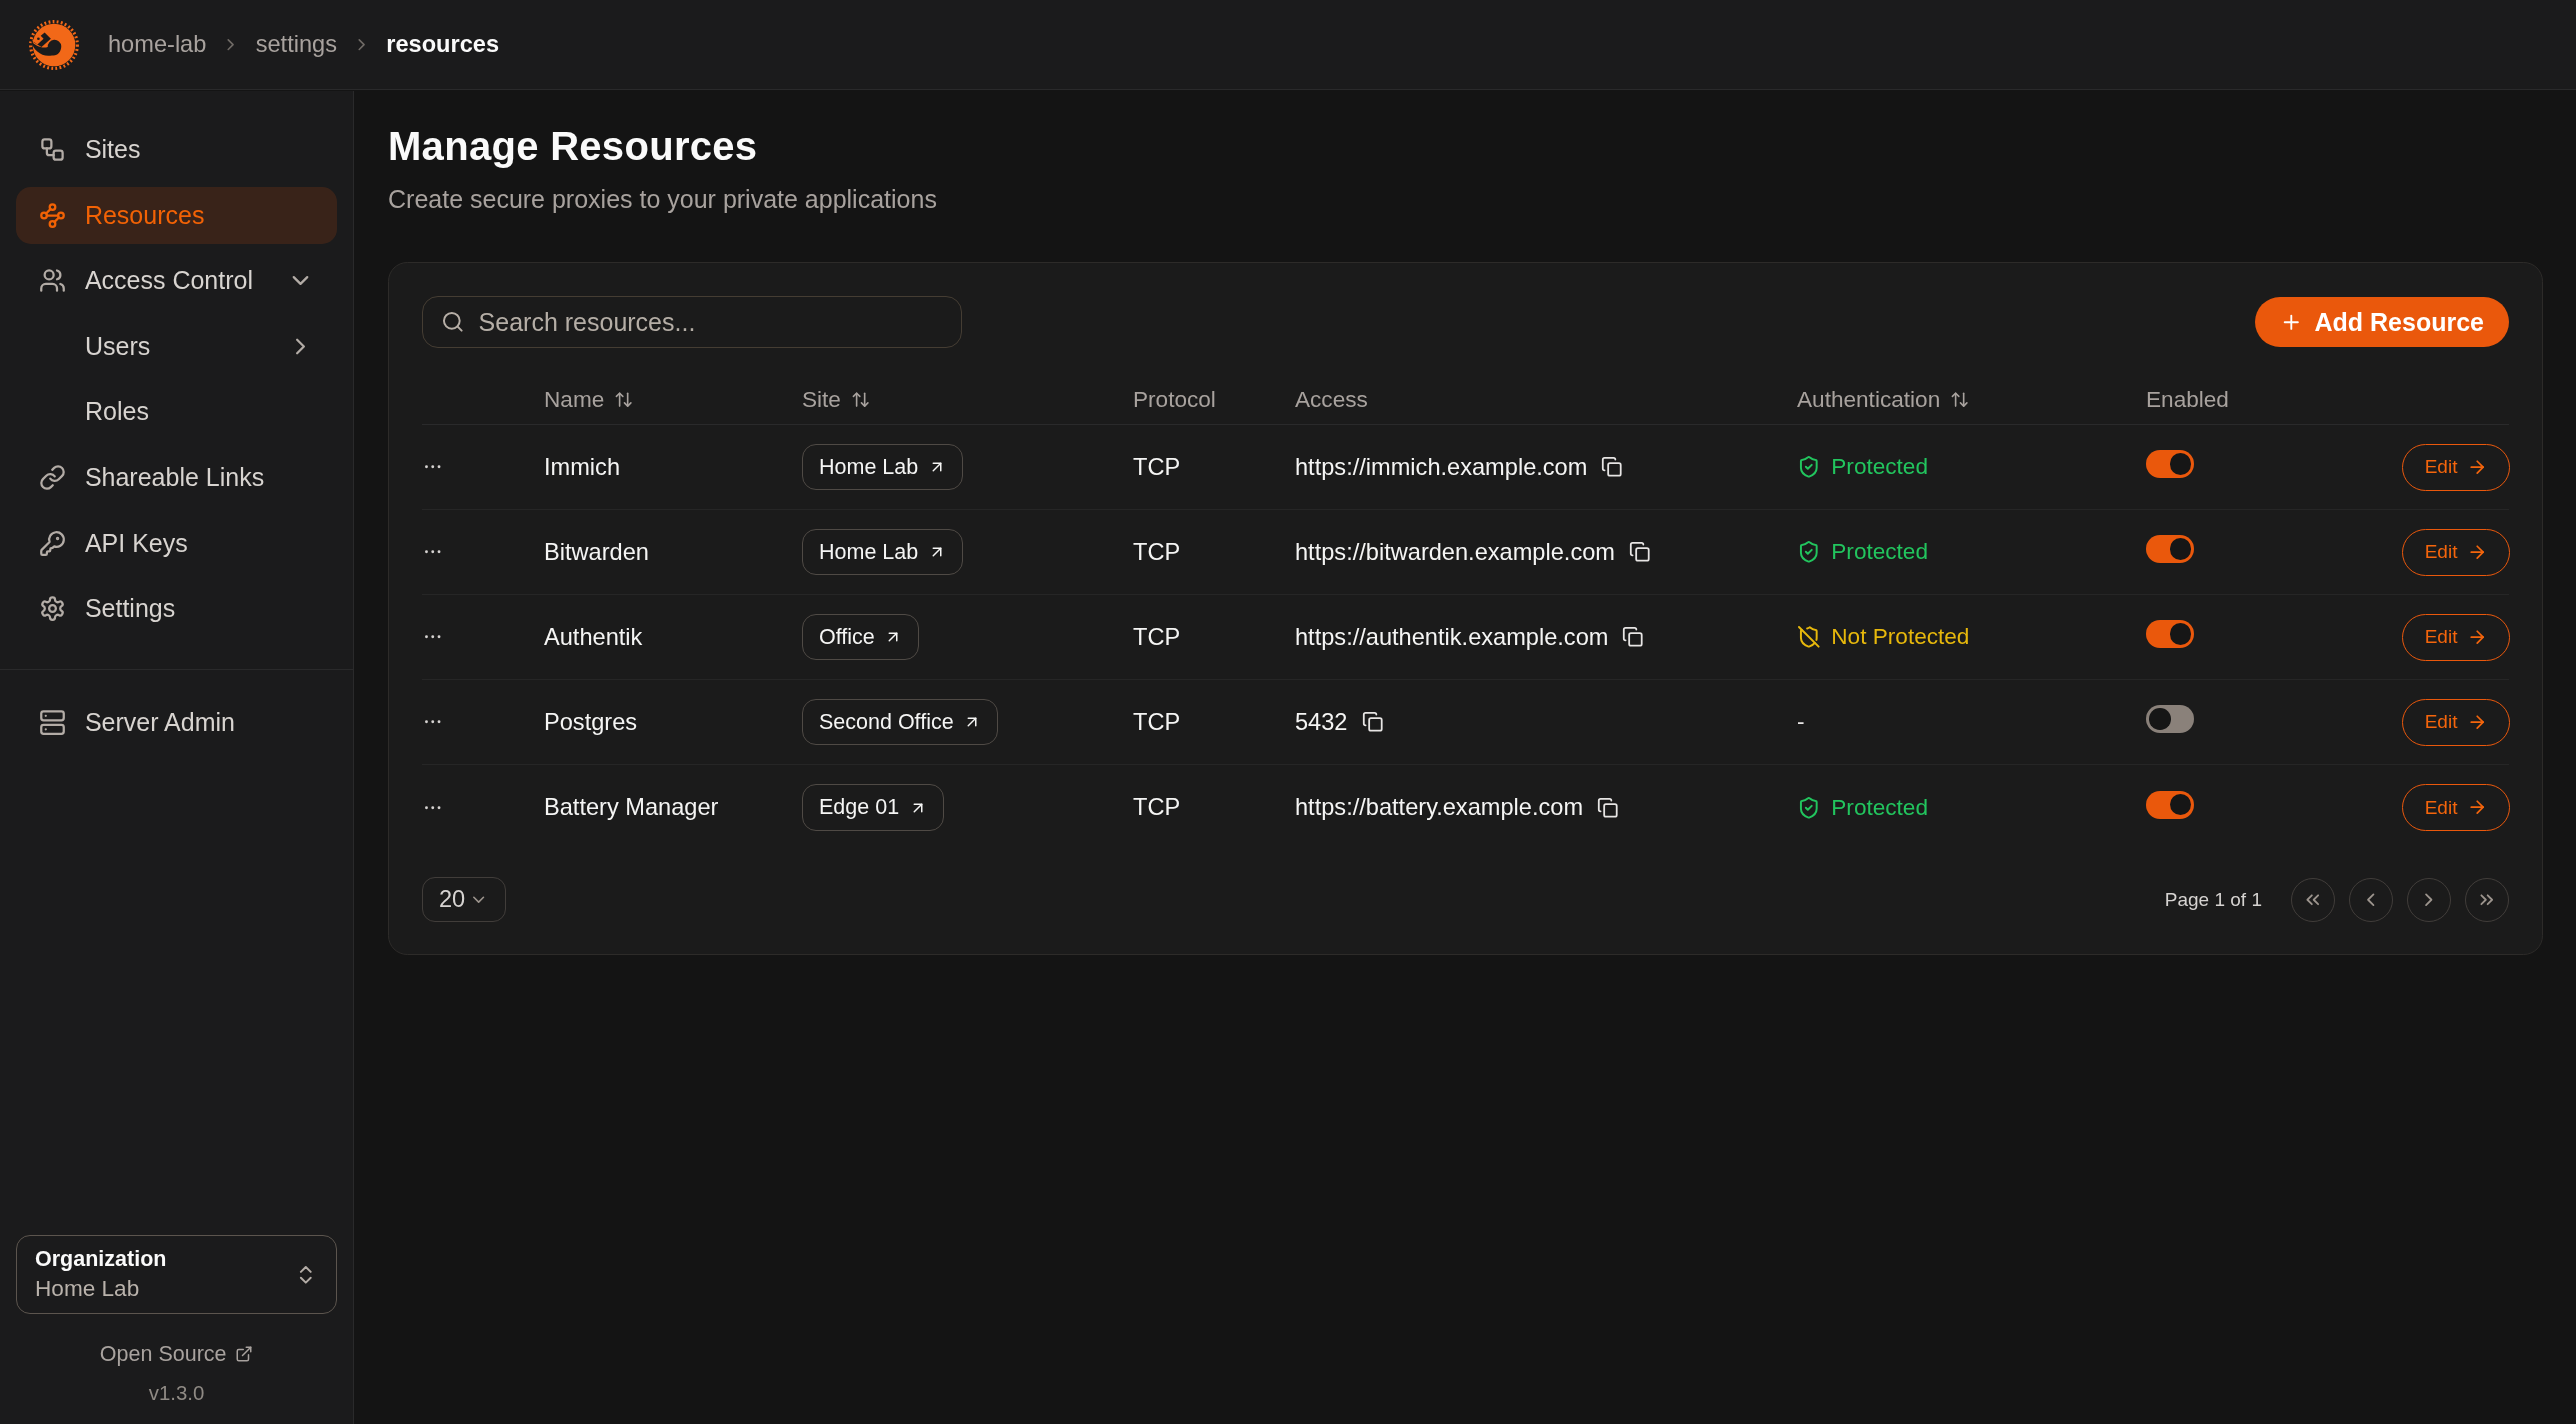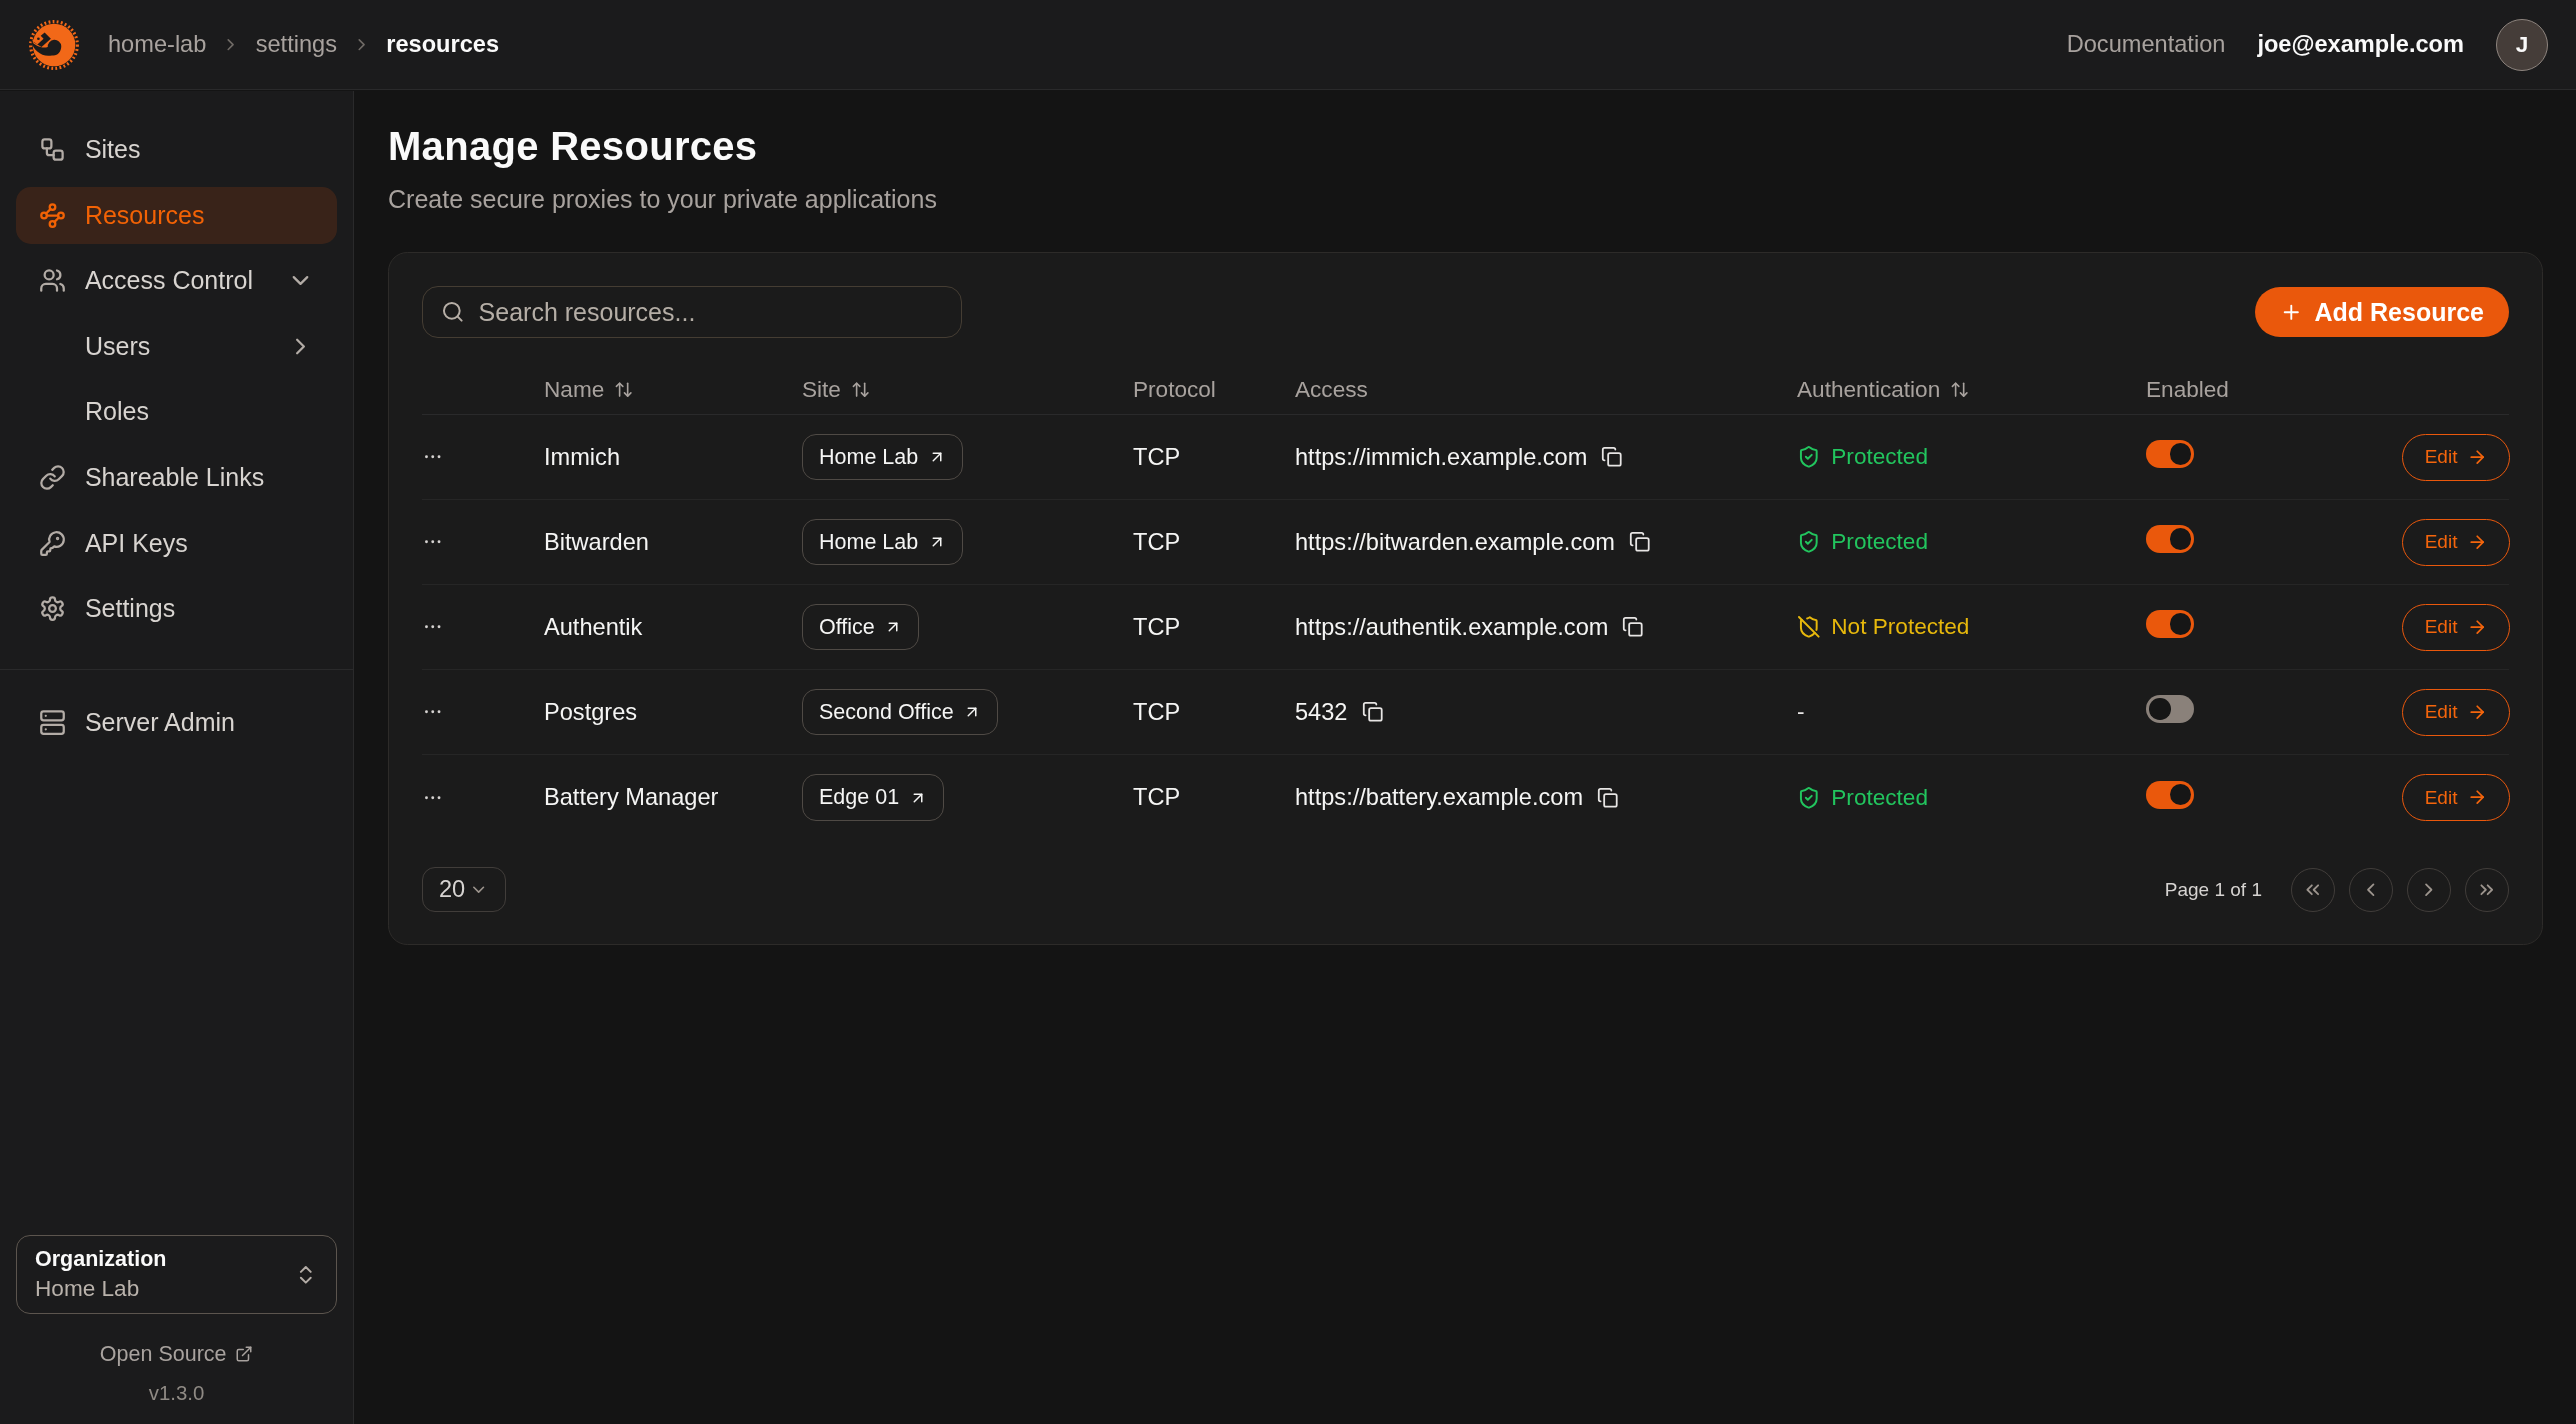--- a/index.html
+++ b/index.html
@@ -84,21 +84,21 @@
     font-size:21.5px;color:var(--text-muted);cursor:pointer;
   }
   .open-source .ic{width:18px;height:18px;}
   .version{margin-top:15px;text-align:center;font-size:20.4px;color:var(--text-dim);}
 
   
   .main{position:absolute;left:355px;top:91px;width:2221px;height:1119px;padding:33px 33px 0 33px;}
   .page-title{font-size:40px;font-weight:700;color:#fafafa;letter-spacing:0.3px;}
   .page-subtitle{margin-top:16px;font-size:25px;color:var(--text-muted);}
   .card{
-    margin-top:38px;width:2155px;height:693px;
+    margin-top:48px;width:2155px;height:693px;
     background:var(--bg-card);border:1.6px solid var(--border-card);border-radius:19.3px;
     padding:33px;
   }
   .toolbar{display:flex;align-items:center;justify-content:space-between;}
   .search{
     width:540px;height:52px;border:1.6px solid var(--border-input);border-radius:16px;
     display:flex;align-items:center;padding:0 18px;gap:14px;background:transparent;
   }
   .search .ic{width:23.6px;height:23.6px;color:#b7afa7;}
   .search input{
@@ -203,27 +203,20 @@
         </svg>
       </span>
     <span class="crumb">settings</span>
     <span class="ic crumb-sep">
         <svg viewBox="0 0 24 24" fill="none" stroke="currentColor" stroke-width="2" stroke-linecap="round" stroke-linejoin="round">
           <path d="m9 18 6-6-6-6"></path>
         </svg>
       </span>
     <span class="crumb current">resources</span>
   </nav>
-  <div class="topbar-right">
-    <a class="doc-link">Documentation</a>
-    <span class="user-email">joe@example.com</span>
-    <div class="avatar">
-      <span>J</span>
-    </div>
-  </div>
 </header>
 
 <aside class="sidebar">
   <nav class="sidenav" id="sidebar-nav">
       <div class="nav-item">
         <span class="ic">
           <svg viewBox="0 0 24 24" fill="none" stroke="currentColor" stroke-width="2" stroke-linecap="round" stroke-linejoin="round">
             <rect width="8" height="8" x="3" y="3" rx="2"></rect>
             <path d="M7 11v4a2 2 0 0 0 2 2h4"></path>
             <rect width="8" height="8" x="13" y="13" rx="2"></rect>

